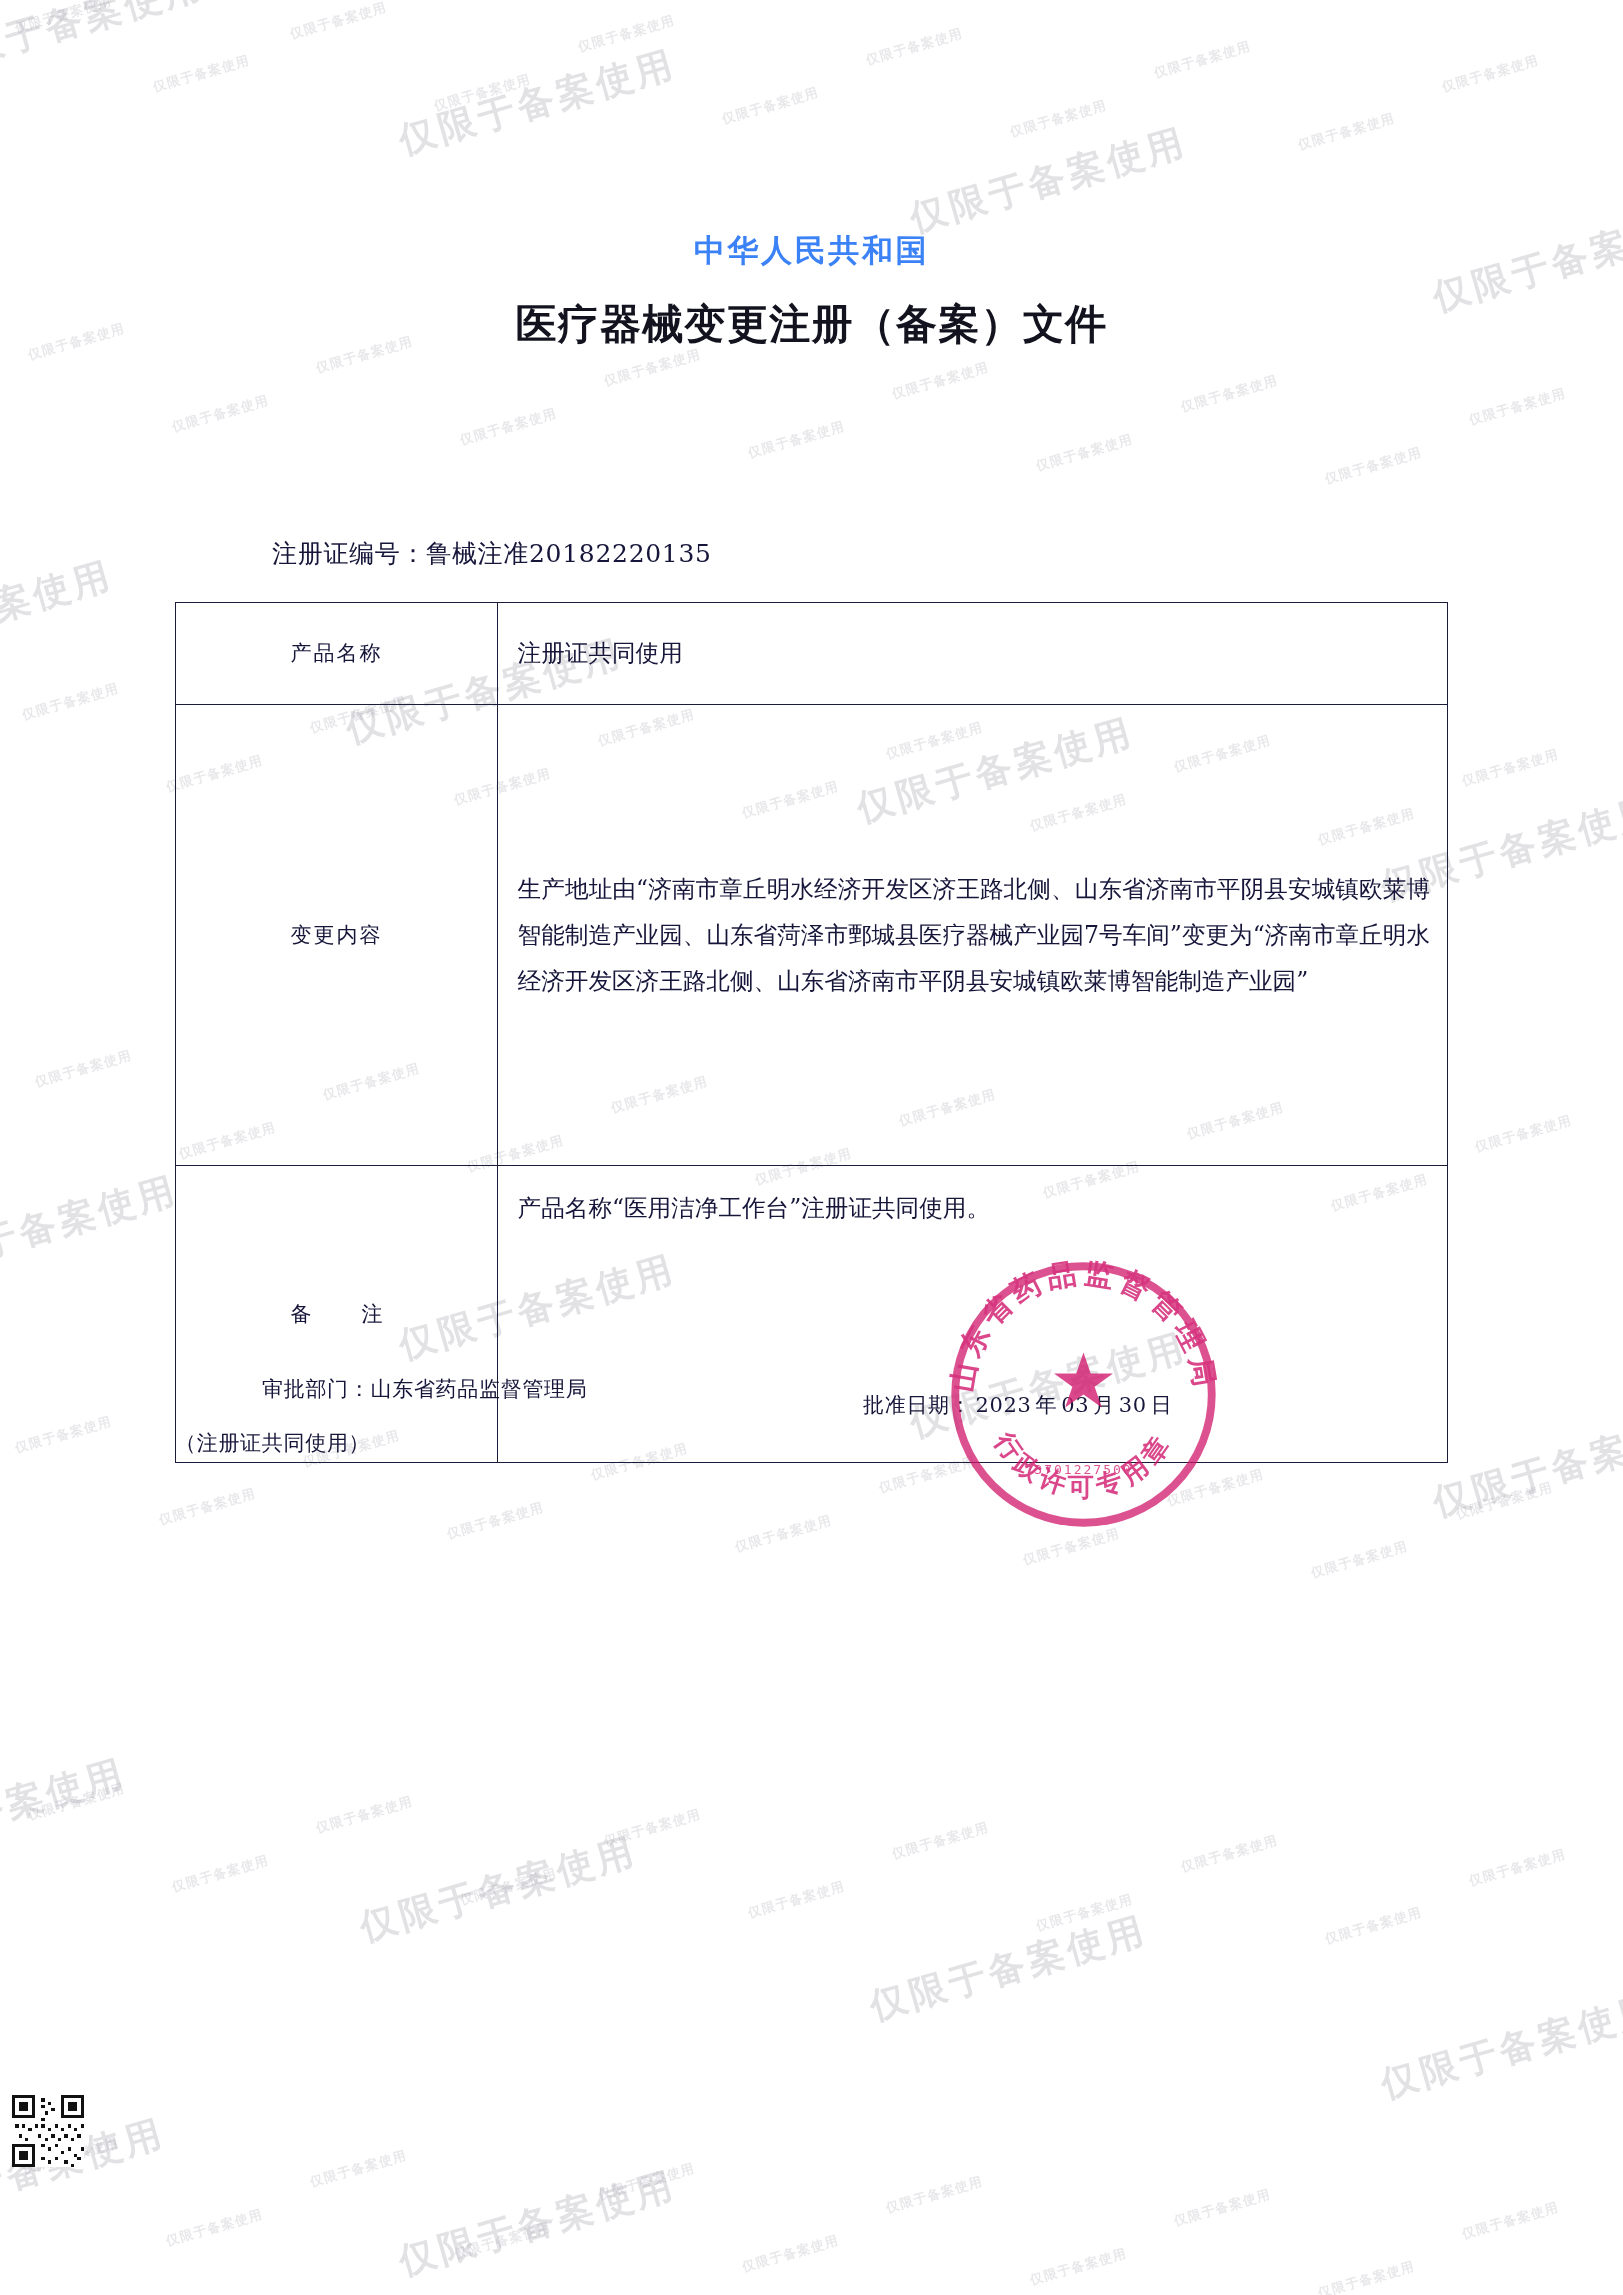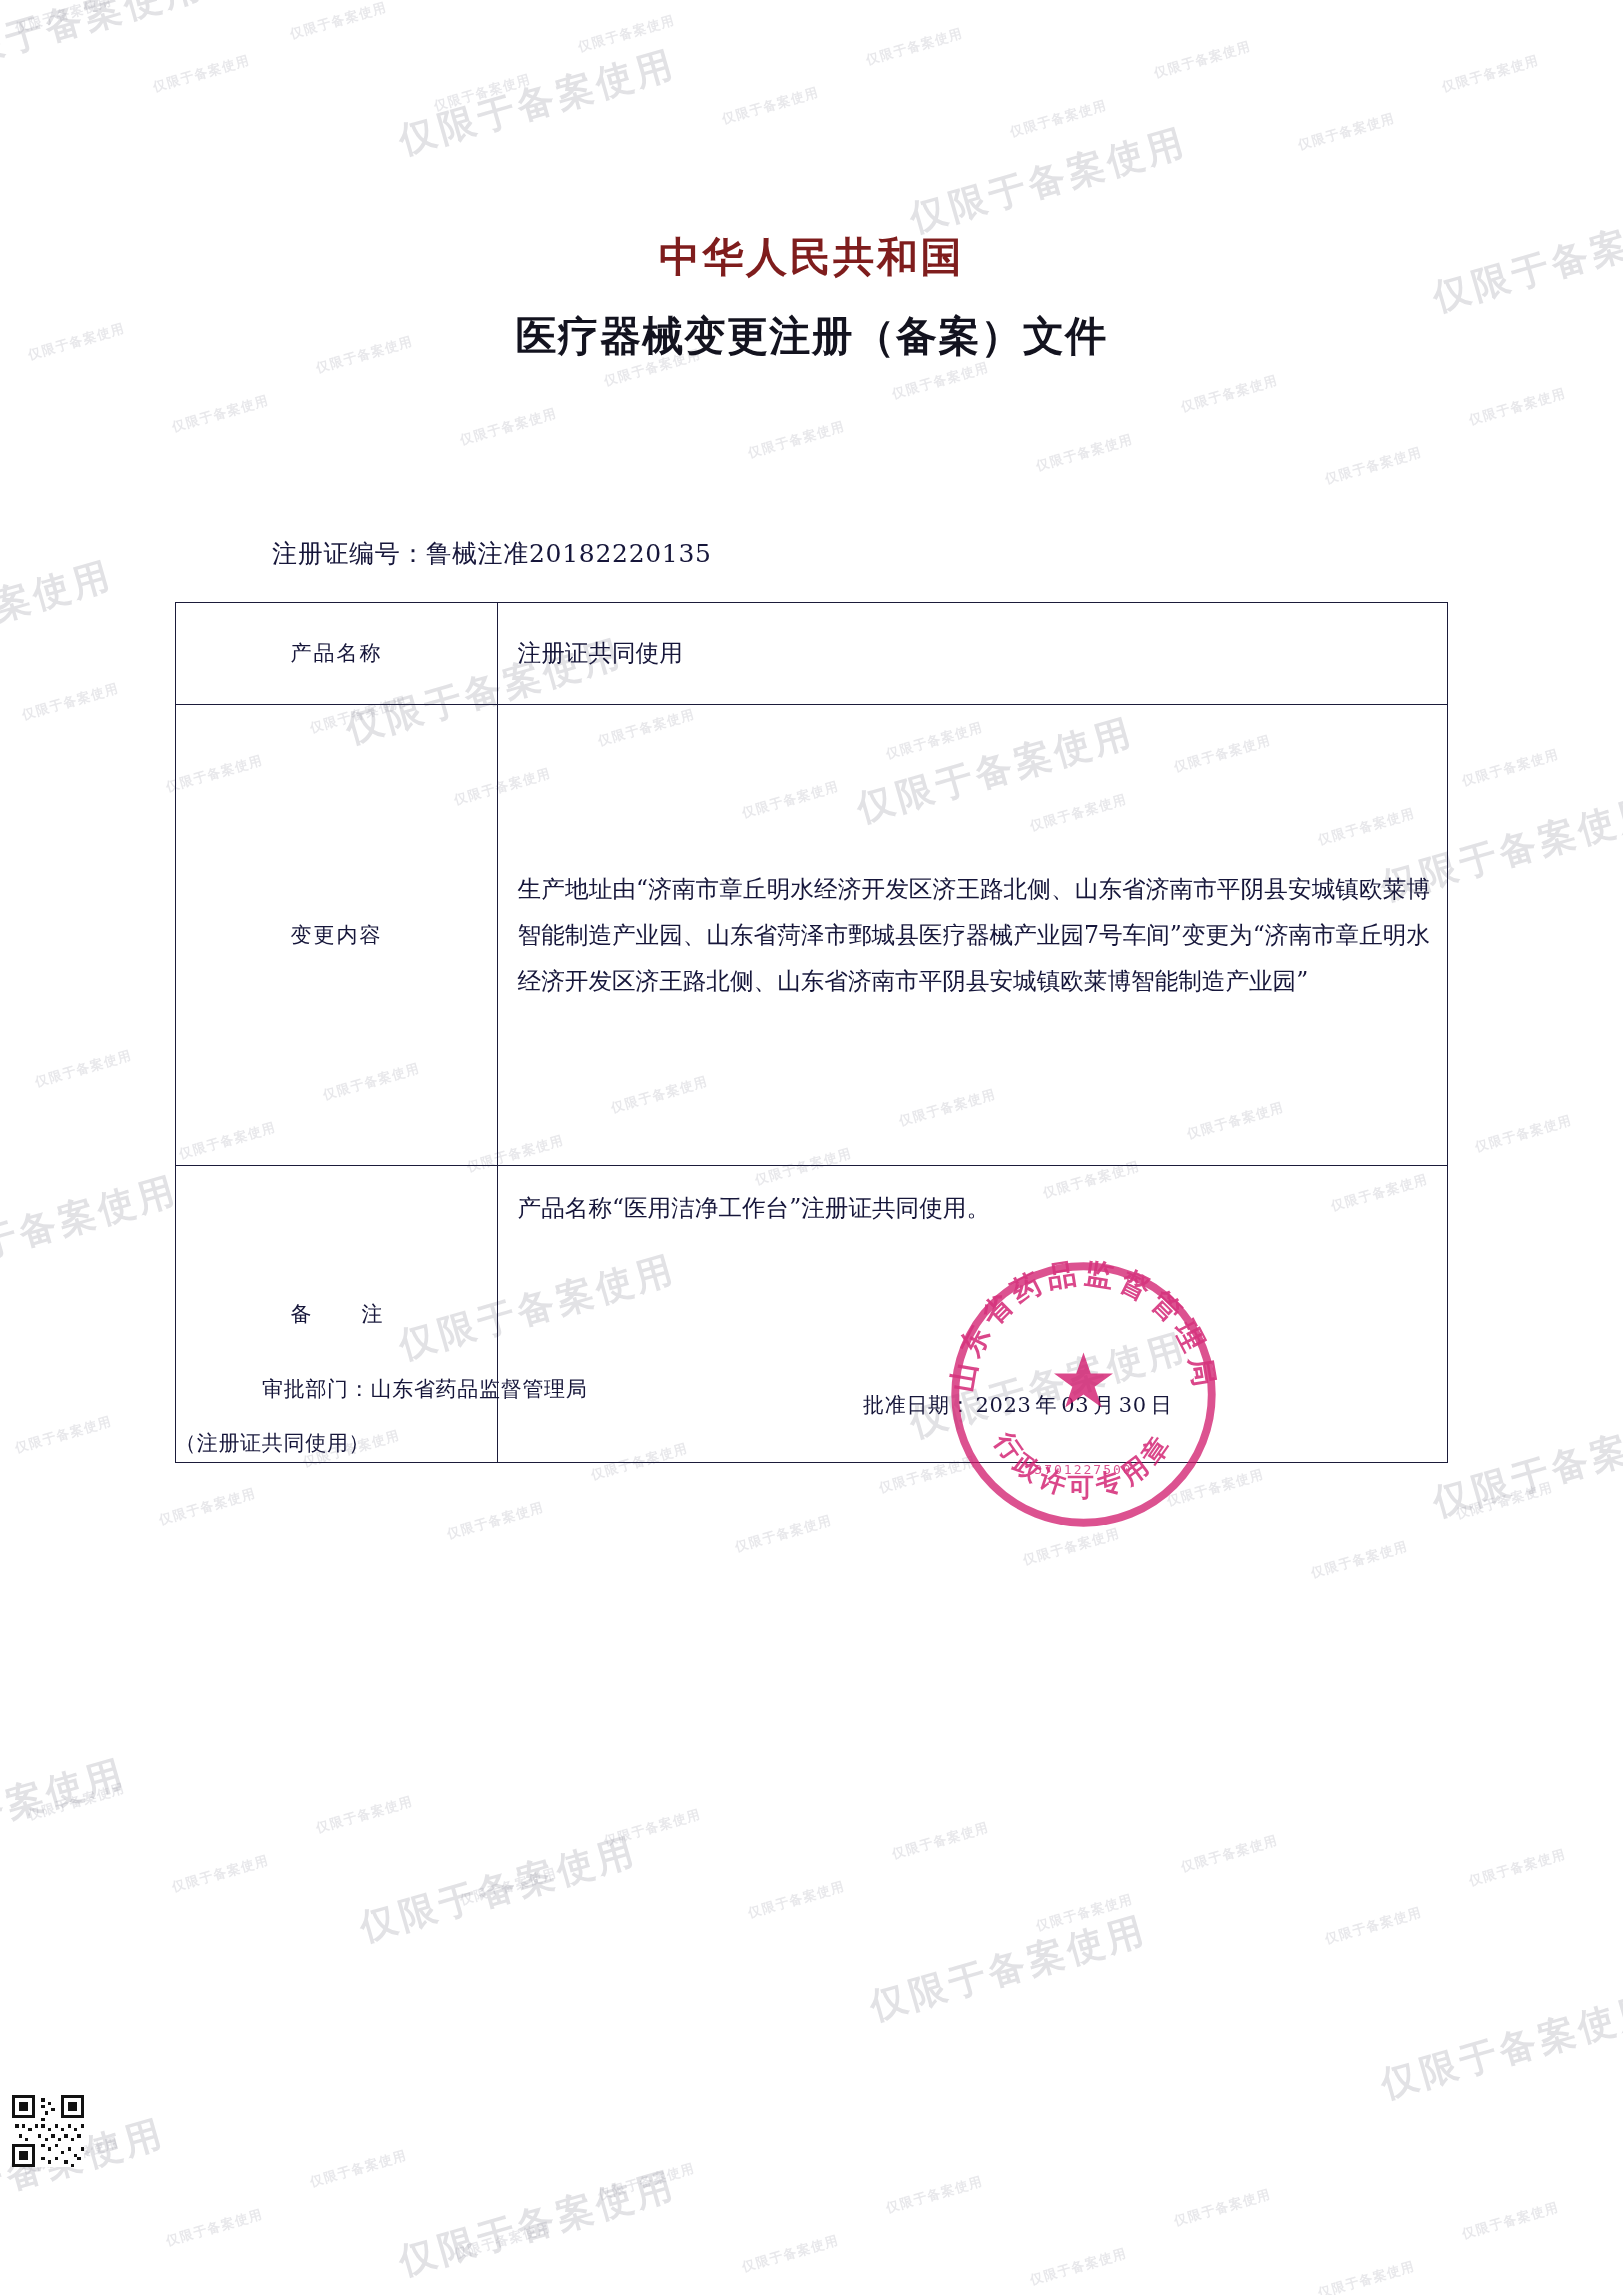--- a/index.html
+++ b/index.html
@@ -45,25 +45,26 @@
   }
 
   .title-block {
     position: absolute;
     top: 232px;
     left: 0;
     width: 100%;
     text-align: center;
   }
   .title-line1 {
-    font-size: 41px;
+    font-size: 31px;
     font-weight: 700;
     letter-spacing: 2.6px;
-    color: #7f1d1d;
+    color: #3b82f6;
     line-height: 1.25;
+    font-family: Liberation Serif, serif;
   }
   .title-line2 {
     font-size: 41px;
     font-weight: 700;
     letter-spacing: 1.3px;
     color: #13131f;
     line-height: 1.35;
     margin-top: 26px;
   }
 

